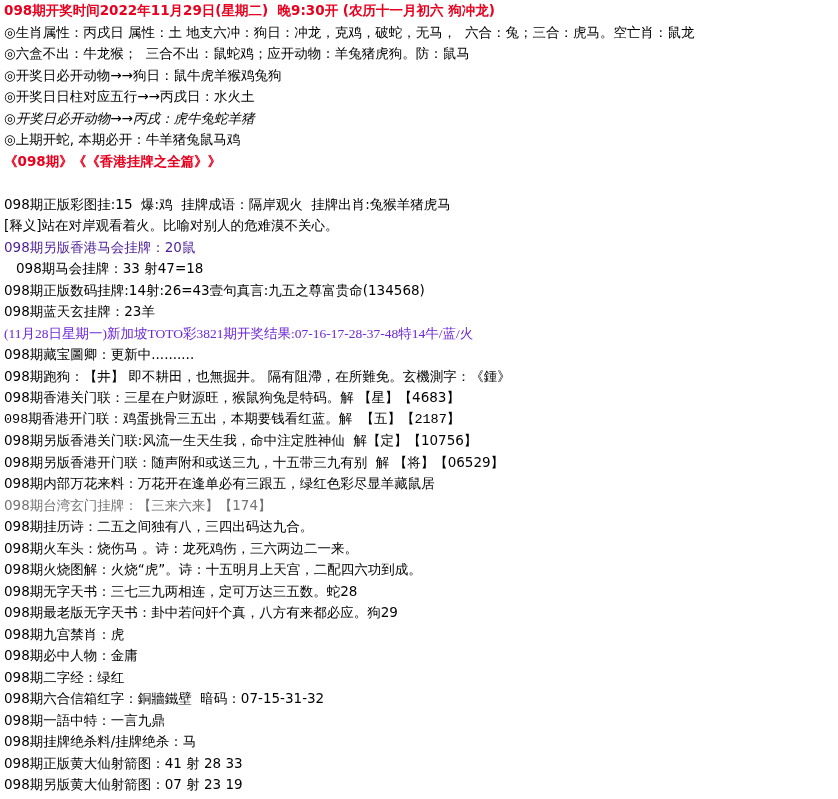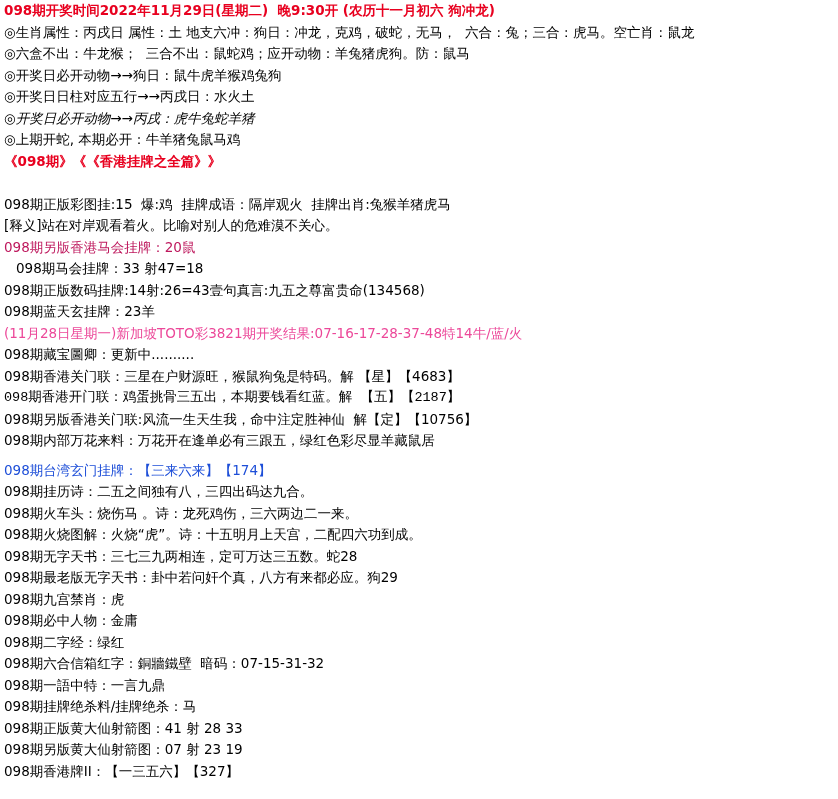--- a/index.html
+++ b/index.html
@@ -38,31 +38,33 @@
       <div class="line" style="color: rgb(0, 0, 0);">◎生肖属性：丙戌日 属性：土 地支六冲：狗日：冲龙，克鸡，破蛇，无马，  六合：兔；三合：虎马。空亡肖：鼠龙</div>
       <div class="line" style="color: rgb(0, 0, 0);">◎六盒不出：牛龙猴；  三合不出：鼠蛇鸡；应开动物：羊兔猪虎狗。防：鼠马</div>
       <div class="line" style="color: rgb(0, 0, 0);">◎开奖日必开动物→→狗日：鼠牛虎羊猴鸡兔狗</div>
       <div class="line" style="color: rgb(0, 0, 0);">◎开奖日日柱对应五行→→丙戌日：水火土</div>
       <div class="line" style="color: rgb(0, 0, 0); font-style: italic;">◎开奖日必开动物→→丙戌：虎牛兔蛇羊猪</div>
       <div class="line" style="color: rgb(0, 0, 0);">◎上期开蛇, 本期必开：牛羊猪兔鼠马鸡</div>
       <div class="line" style="color: rgb(232, 0, 31); font-weight: bold;">《098期》《《香港挂牌之全篇》》</div>
       <div class="line" style="color: rgb(0, 0, 0);"></div>
       <div class="line" style="color: rgb(0, 0, 0);">098期正版彩图挂:15  爆:鸡  挂牌成语：隔岸观火  挂牌出肖:兔猴羊猪虎马</div>
       <div class="line" style="color: rgb(0, 0, 0);">[释义]站在对岸观看着火。比喻对别人的危难漠不关心。</div>
-      <div class="line" style="color: #be185d;">098期另版香港马会挂牌：20鼠</div>
+      <div class="line" style="color: #4c1d95;">098期另版香港马会挂牌：20鼠</div>
       <div class="line" style="color: rgb(0, 0, 0); padding-left: 16px;">098期马会挂牌：33 射47=18</div>
       <div class="line" style="color: rgb(0, 0, 0);">098期正版数码挂牌:14射:26=43壹句真言:九五之尊富贵命(134568)</div>
       <div class="line" style="color: rgb(0, 0, 0);">098期蓝天玄挂牌：23羊</div>
-      <div class="line" style="color: #ec4899;">(11月28日星期一)新加坡TOTO彩3821期开奖结果:07-16-17-28-37-48特14牛/蓝/火</div>
+      <div class="line" style="color: #6d28d9; font-family: Liberation Serif, serif;">(11月28日星期一)新加坡TOTO彩3821期开奖结果:07-16-17-28-37-48特14牛/蓝/火</div>
       <div class="line" style="color: rgb(0, 0, 0);">098期藏宝圖卿：更新中..........</div>
+      <div class="line" style="color: rgb(0, 0, 0);">098期跑狗：【井】 即不耕田，也無掘井。 隔有阻滯，在所難免。玄機測字：《鍾》</div>
       <div class="line" style="color: rgb(0, 0, 0);">098期香港关门联：三星在户财源旺，猴鼠狗兔是特码。解 【星】【4683】</div>
       <div class="line" style="color: rgb(0, 0, 0); font-family: Liberation Mono, monospace;">098期香港开门联：鸡蛋挑骨三五出，本期要钱看红蓝。解 【五】【2187】</div>
       <div class="line" style="color: rgb(0, 0, 0);">098期另版香港关门联:风流一生天生我，命中注定胜神仙  解【定】【10756】</div>
+      <div class="line" style="color: rgb(0, 0, 0);">098期另版香港开门联：随声附和或送三九，十五带三九有别  解 【将】【06529】</div>
       <div class="line" style="color: rgb(0, 0, 0);">098期内部万花来料：万花开在逢单必有三跟五，绿红色彩尽显羊藏鼠居</div>
-      <div class="line" style="color: #1d4ed8; margin-top: 8px;">098期台湾玄门挂牌：【三来六来】【174】</div>
+      <div class="line" style="color: #737373;">098期台湾玄门挂牌：【三来六来】【174】</div>
       <div class="line" style="color: rgb(0, 0, 0);">098期挂历诗：二五之间独有八，三四出码达九合。</div>
       <div class="line" style="color: rgb(0, 0, 0);">098期火车头：烧伤马 。诗：龙死鸡伤，三六两边二一来。</div>
       <div class="line" style="color: rgb(0, 0, 0);">098期火烧图解：火烧“虎”。诗：十五明月上天宫，二配四六功到成。</div>
       <div class="line" style="color: rgb(0, 0, 0);">098期无字天书：三七三九两相连，定可万达三五数。蛇28</div>
       <div class="line" style="color: rgb(0, 0, 0);">098期最老版无字天书：卦中若问奸个真，八方有来都必应。狗29</div>
       <div class="line" style="color: rgb(0, 0, 0);">098期九宫禁肖：虎</div>
       <div class="line" style="color: rgb(0, 0, 0);">098期必中人物：金庸</div>
       <div class="line" style="color: rgb(0, 0, 0);">098期二字经：绿红</div>
       <div class="line" style="color: rgb(0, 0, 0);">098期六合信箱红字：銅牆鐵壁  暗码：07-15-31-32</div>
       <div class="line" style="color: rgb(0, 0, 0);">098期一語中特：一言九鼎</div>

